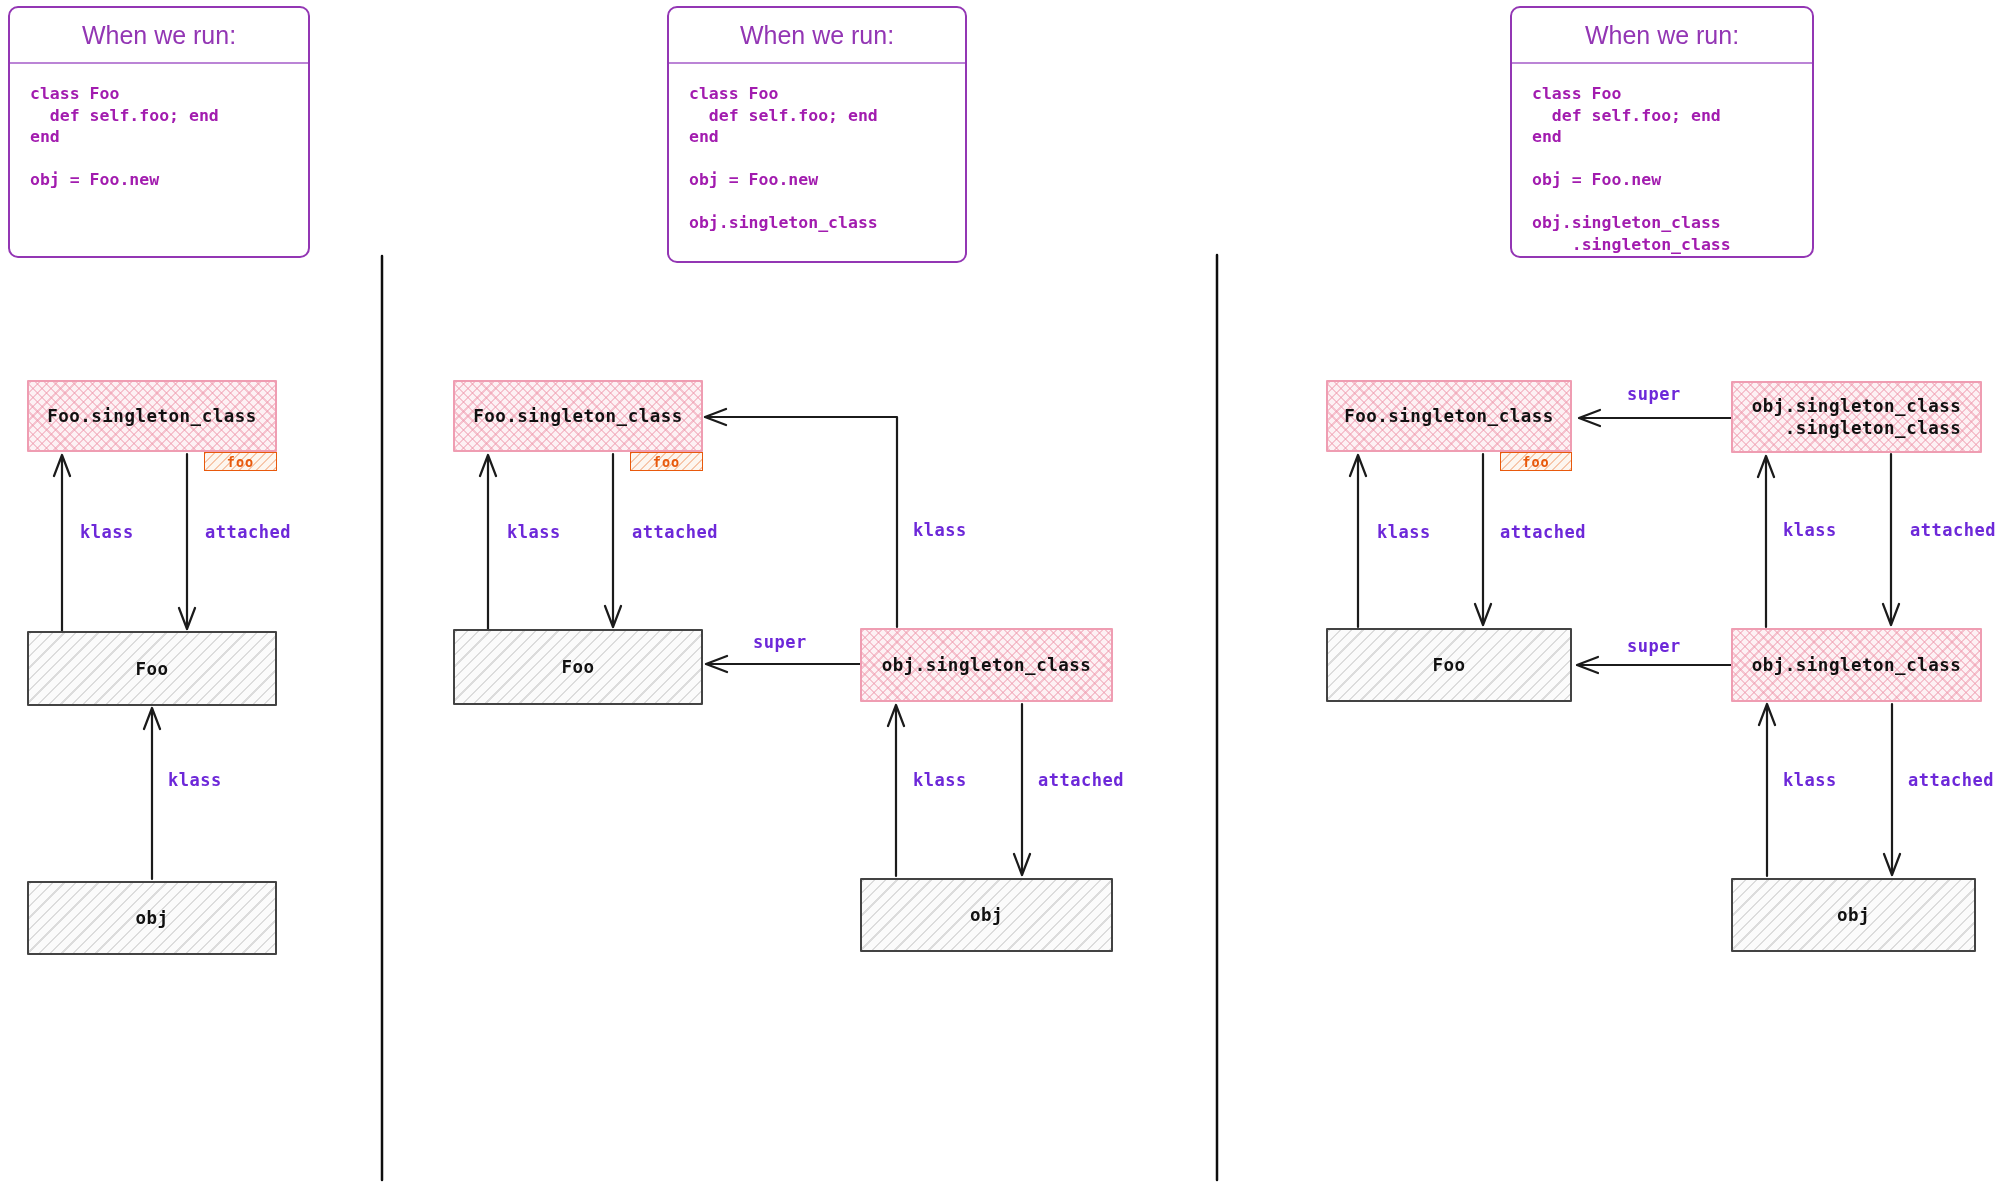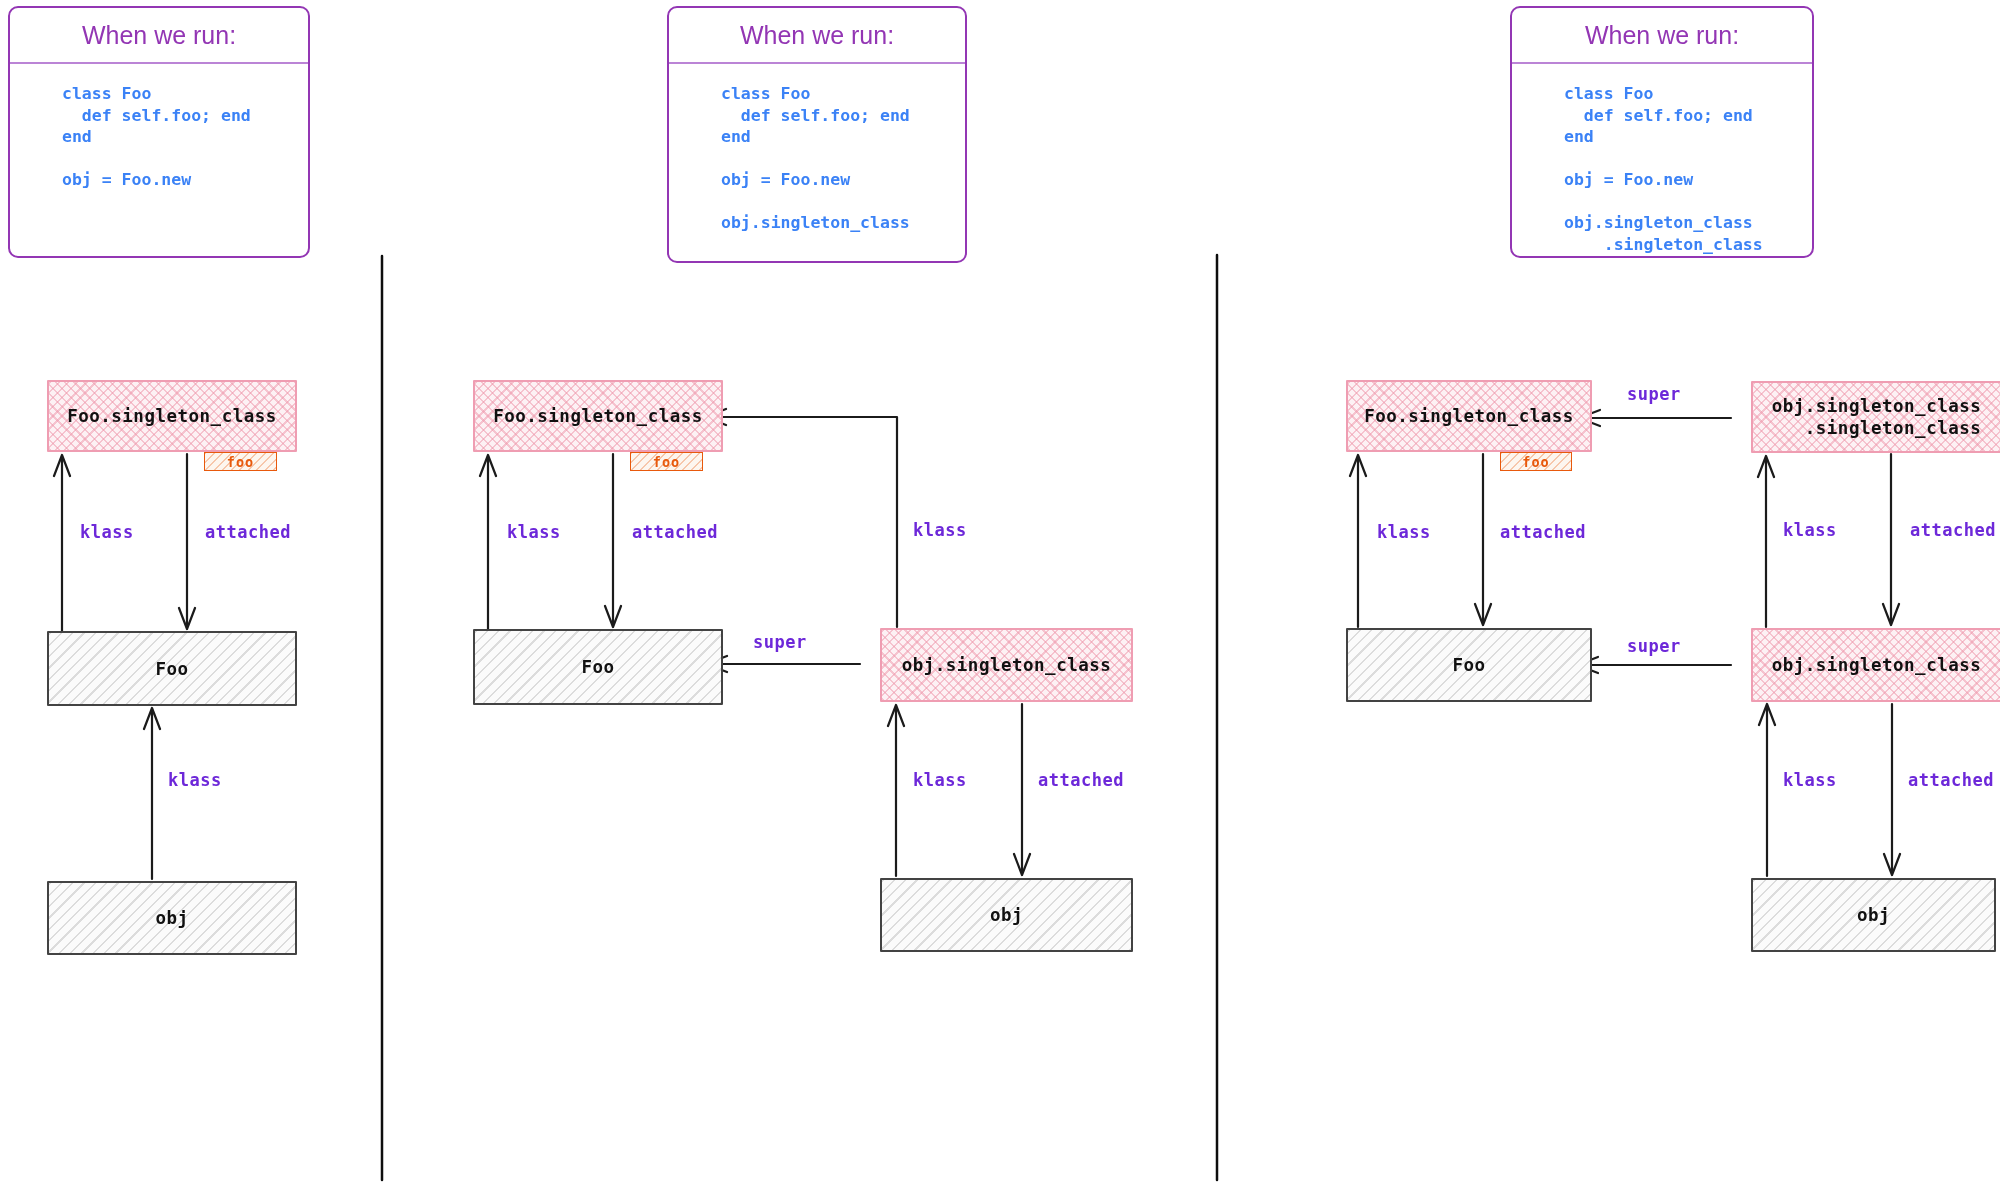--- a/index.html
+++ b/index.html
@@ -12,26 +12,26 @@
     position:absolute;background:#ffffff;border:2px solid #9336b4;border-radius:10px;
     box-sizing:border-box;
   }
   .codebox-title{
     height:54px;display:flex;align-items:center;justify-content:center;
     border-bottom:2px solid #bb84d6;
     font-family:"Liberation Sans", sans-serif;font-size:25px;color:#9336b4;
   }
   .codebox-code{
     white-space:pre;padding:19px 10px 0 20px;
-    font-size:16.5px;line-height:21.5px;font-weight:600;color:#3b82f6;margin-left:32px;
+    font-size:16.5px;line-height:21.5px;font-weight:600;color:#a21caf;
   }
   
   .node{
     position:absolute;box-sizing:border-box;display:flex;align-items:center;justify-content:center;
-    font-size:17.5px;font-weight:600;color:#111111;letter-spacing:0.5px;margin-left:20px;
+    font-size:17.5px;font-weight:600;color:#111111;letter-spacing:0.5px;
   }
   .node-pink{
     border:2px solid #ef9db2;border-radius:1px;
     background:
       repeating-linear-gradient(45deg,  rgba(238,150,170,0.50) 0 1.6px, transparent 1.6px 6.5px),
       repeating-linear-gradient(135deg, rgba(238,150,170,0.50) 0 1.6px, transparent 1.6px 6.5px),
       #fdf1f4;
   }
   .node-gray{
     border:2px solid #434343;border-radius:1px;

